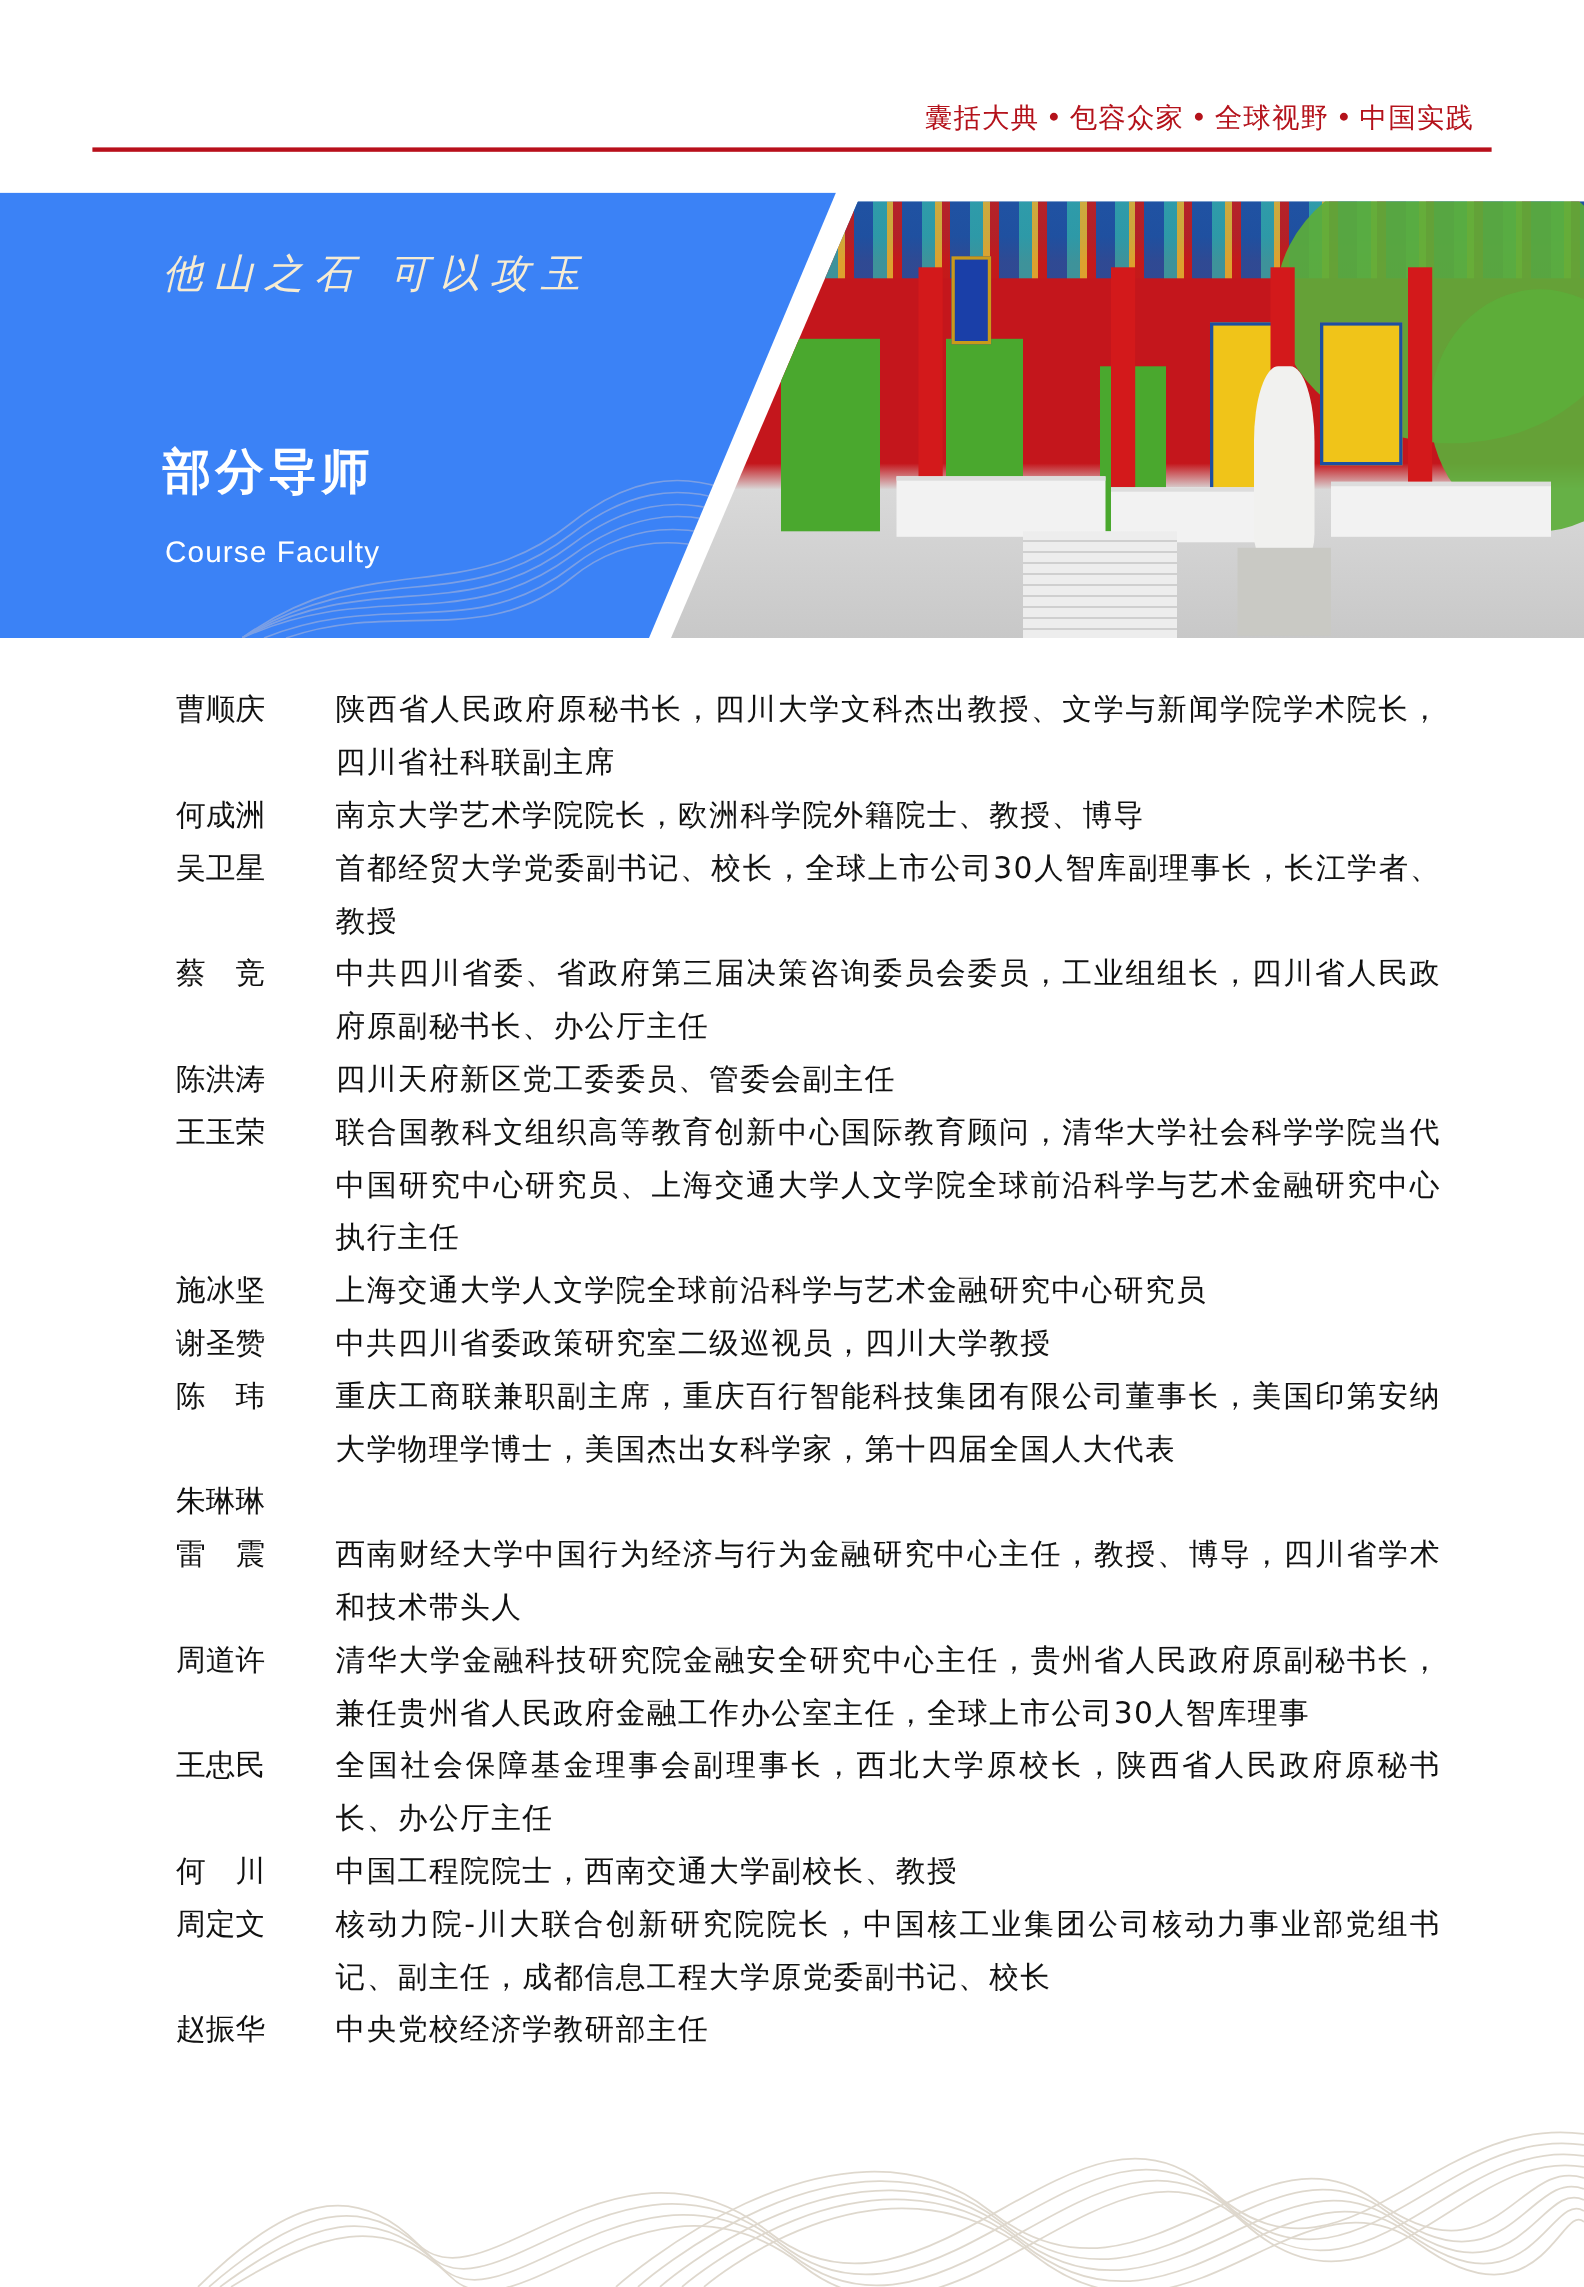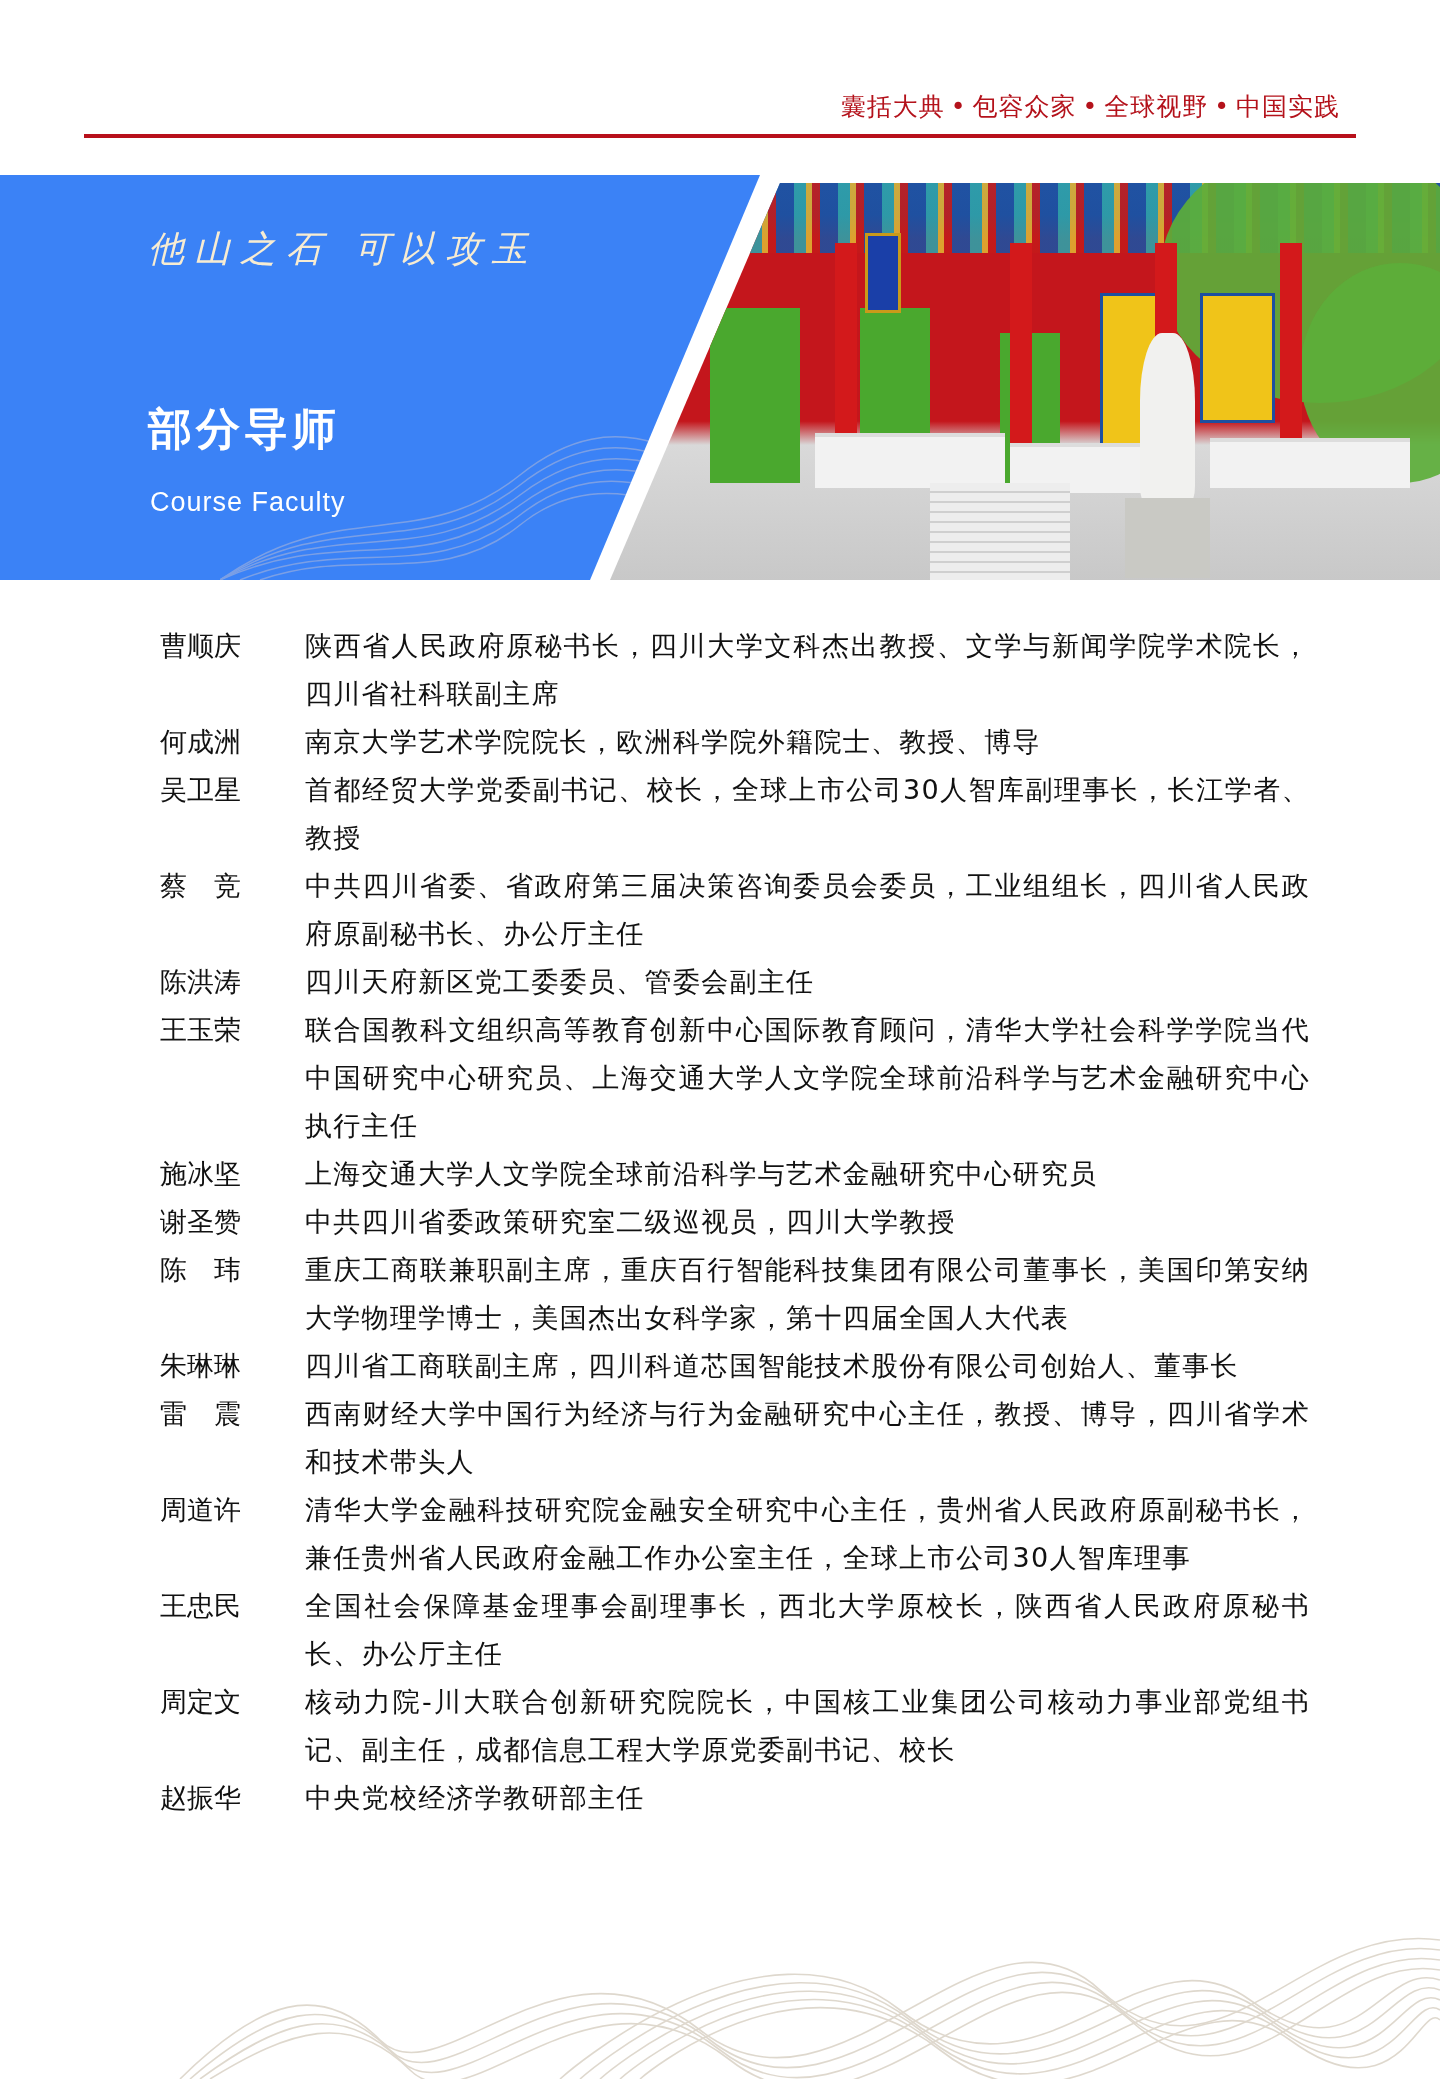--- a/index.html
+++ b/index.html
@@ -156,33 +156,36 @@
   <div class="faculty-row">
     <div class="faculty-name">谢圣赞</div>
     <div class="faculty-desc">中共四川省委政策研究室二级巡视员，四川大学教授</div>
   </div>
   <div class="faculty-row">
     <div class="faculty-name">陈　玮</div>
     <div class="faculty-desc">重庆工商联兼职副主席，重庆百行智能科技集团有限公司董事长，美国印第安纳大学物理学博士，美国杰出女科学家，第十四届全国人大代表</div>
   </div>
   <div class="faculty-row">
     <div class="faculty-name">朱琳琳</div>
-    <div class="faculty-desc">四川省工商联副主席，四川科道芯国智能技术股份有限公司创始人、董事长</div>
   </div>
   <div class="faculty-row">
     <div class="faculty-name">雷　震</div>
     <div class="faculty-desc">西南财经大学中国行为经济与行为金融研究中心主任，教授、博导，四川省学术和技术带头人</div>
   </div>
   <div class="faculty-row">
     <div class="faculty-name">周道许</div>
     <div class="faculty-desc">清华大学金融科技研究院金融安全研究中心主任，贵州省人民政府原副秘书长，兼任贵州省人民政府金融工作办公室主任，全球上市公司30人智库理事</div>
   </div>
   <div class="faculty-row">
     <div class="faculty-name">王忠民</div>
     <div class="faculty-desc">全国社会保障基金理事会副理事长，西北大学原校长，陕西省人民政府原秘书长、办公厅主任</div>
+  </div>
+  <div class="faculty-row">
+    <div class="faculty-name">何　川</div>
+    <div class="faculty-desc">中国工程院院士，西南交通大学副校长、教授</div>
   </div>
   <div class="faculty-row">
     <div class="faculty-name">周定文</div>
     <div class="faculty-desc">核动力院-川大联合创新研究院院长，中国核工业集团公司核动力事业部党组书记、副主任，成都信息工程大学原党委副书记、校长</div>
   </div>
   <div class="faculty-row">
     <div class="faculty-name">赵振华</div>
     <div class="faculty-desc">中央党校经济学教研部主任</div>
   </div>
 </div>

